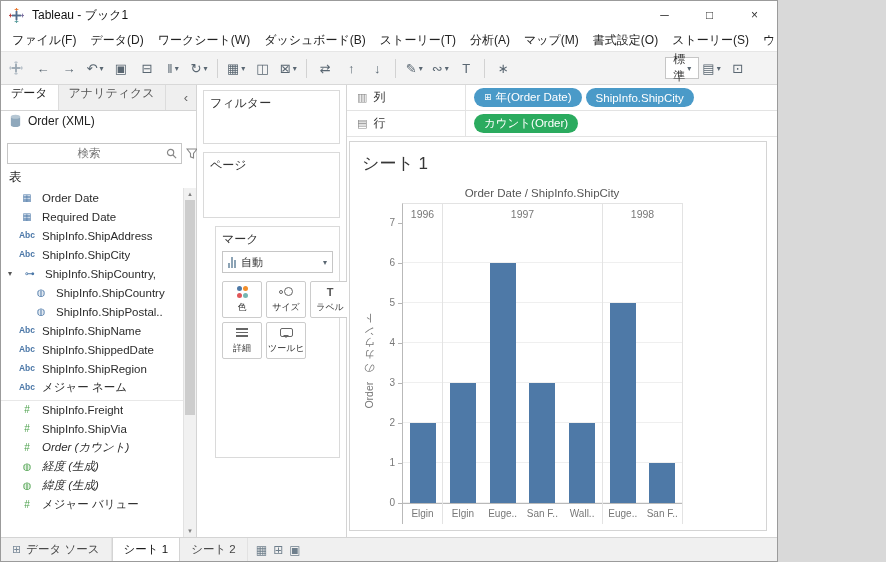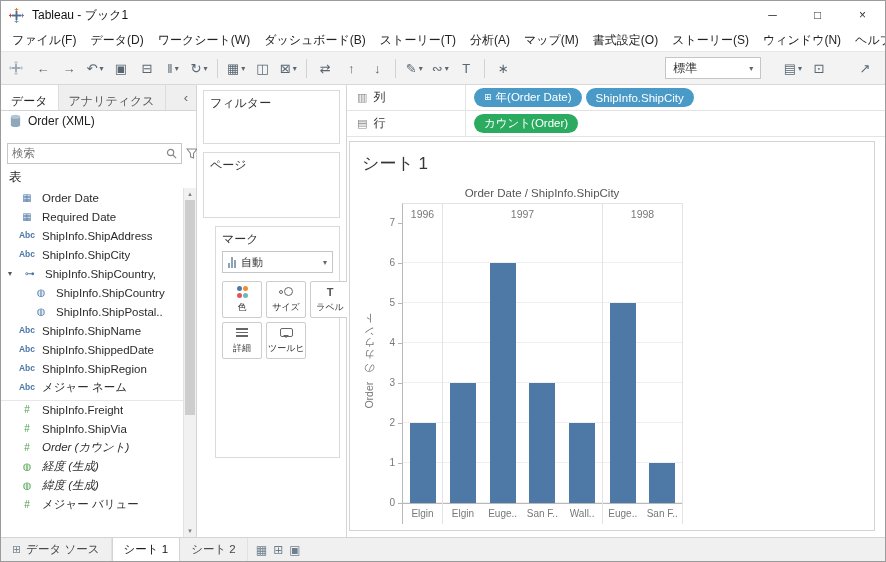--- a/index.html
+++ b/index.html
@@ -1,17 +1,17 @@
 <!DOCTYPE html>
 <html style="--field-blue: #4c78a8; --field-green: #4ca14c; --dim-pill: #4a9ac8; --meas-pill: #2bab5f; --bar-color: #4e79a7;"><head>
 <meta charset="utf-8">
 <style>
   *{box-sizing:border-box;margin:0;padding:0;}
   html,body{margin:0;background:#d9d9d9;}
-  .app{width:886px;height:562px;background:#fff;border:1px solid #9b9b9b;
+  .app{width:778px;height:562px;background:#fff;border:1px solid #9b9b9b;
        font-family:"Liberation Sans","DejaVu Sans",sans-serif;font-size:12px;color:#323232;
        display:flex;flex-direction:column;overflow:hidden;}
   
   .titlebar{height:28px;flex:0 0 auto;display:flex;align-items:center;padding-left:8px;background:#fff;}
   .title-text{margin-left:8px;font-size:12px;color:#111;}
   .win-controls{margin-left:auto;display:flex;height:100%;}
   .win-btn{width:45px;display:flex;align-items:center;justify-content:center;font-size:12px;color:#333;}
   
   .menubar{height:22px;flex:0 0 auto;display:flex;align-items:center;padding-left:4px;background:#fff;}
   .menu-item{padding:0 7px;font-size:12px;color:#222;white-space:nowrap;}
@@ -25,28 +25,28 @@
   .caret{font-size:8px;margin-left:2px;color:#5a6772;}
   .tsep{width:1px;height:19px;background:#d2d2d2;margin:0 4px;}
   .fit-select{display:flex;align-items:center;justify-content:space-between;border:1px solid #c6c6c6;background:#fff;
               height:22px;padding:0 7px;width:96px;margin-left:150px;font-size:12px;color:#333;}
   .tb-right{margin-left:auto;display:flex;align-items:center;gap:2px;}
   
   .main{flex:1;display:flex;min-height:0;}
   
   .left-panel{width:196px;flex:0 0 196px;border-right:1px solid #d4d4d4;display:flex;flex-direction:column;background:#fff;}
   .pane-tabs{height:26px;flex:0 0 auto;display:flex;align-items:stretch;background:#efefef;border-bottom:1px solid #d4d4d4;}
-  .pane-tab{padding:0 10px;display:flex;align-items:flex-end;font-size:12px;color:#555;border-right:1px solid #dcdcdc;background:#efefef;}
+  .pane-tab{padding:0 10px;display:flex;align-items:flex-start;font-size:12px;color:#555;border-right:1px solid #dcdcdc;background:#efefef;}
   .pane-tab.active{background:#fff;color:#222;}
   .collapse{margin-left:auto;padding:0 8px;display:flex;align-items:center;color:#666;font-size:13px;}
   .ds-row{height:24px;flex:0 0 auto;display:flex;align-items:flex-start;gap:6px;padding:0 8px;margin-top:3px;}
   .ds-label{font-size:12px;color:#222;white-space:nowrap;}
   .search-row{height:26px;flex:0 0 auto;display:flex;align-items:center;gap:4px;padding:0 6px;margin-top:2px;}
   .search-box{flex:1;display:flex;align-items:center;border:1px solid #c6c6c6;height:21px;padding:0 4px;background:#fff;}
-  .search-box input{border:none;outline:none;flex:1;min-width:0;font-size:11.5px;font-family:inherit;color:#333;}
+  .search-box input{border:none;outline:none;flex:1;min-width:0;font-size:11.5px;font-family:inherit;color:#333;text-align:center;}
   .mini-icon{display:flex;align-items:center;color:#888;}
   .viewtoggle{display:flex;align-items:center;color:#777;font-size:11px;gap:1px;padding:0 2px;}
   .section-label{height:22px;flex:0 0 auto;display:flex;align-items:center;padding-left:8px;font-size:12.5px;color:#222;}
   .field-list{flex:1;position:relative;overflow:hidden;padding-right:13px;}
   .field-row{height:19px;display:flex;align-items:center;gap:5px;padding-left:16px;white-space:nowrap;overflow:hidden;}
   .field-row.has-exp{padding-left:4px;}
   .field-row.indent{padding-left:30px;}
   .field-row.sep-above{border-top:1px solid #e8e8e8;margin-top:3px;}
   .expander{font-size:8px;color:#555;width:10px;text-align:center;}
   .f-icon{width:20px;flex:0 0 20px;text-align:center;font-size:10px;line-height:1;}

